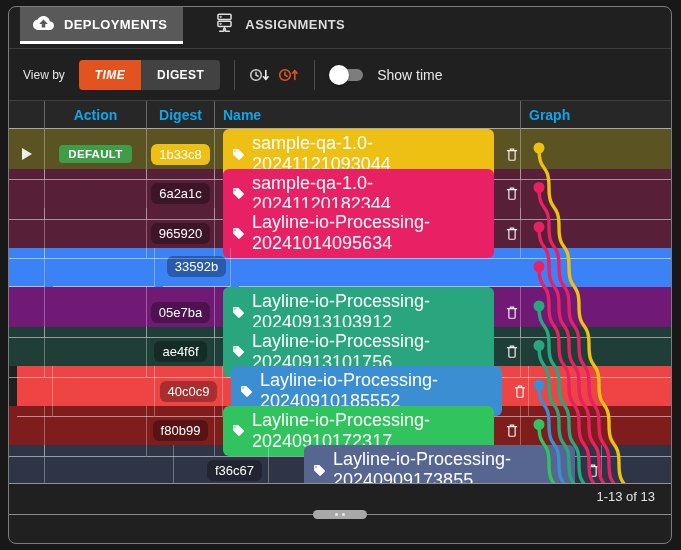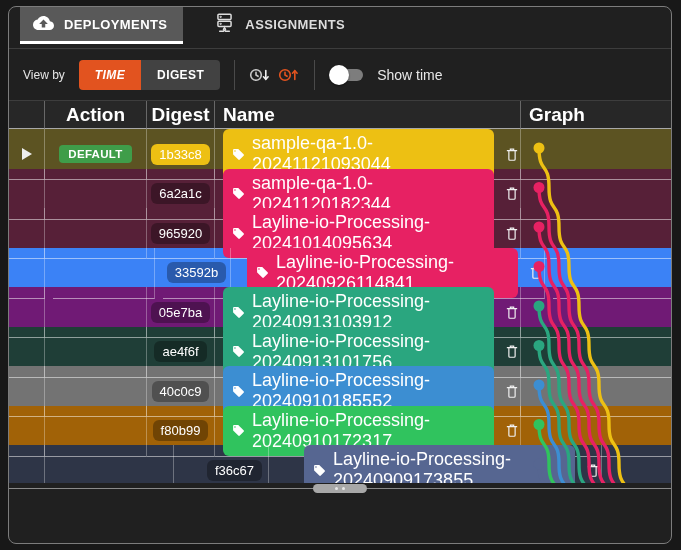--- a/index.html
+++ b/index.html
@@ -41,22 +41,22 @@
     border-radius:7px; background:#7d7d7d; }
   .switch .knob { position:absolute; left:0; top:0; width:20px; height:20px;
     border-radius:50%; background:#fff; box-shadow:0 1px 2px rgba(0,0,0,.5); }
   .showtime-label { font-size:14px; }
 
   
   .table { width:100%; }
   .thead { display:grid; grid-template-columns:36px 102px 68px 306px 1fr; height:28px;
     background:#272727; }
   .thead > div { border-right:1px solid rgba(255,255,255,.3);
-    border-bottom:1px solid rgba(255,255,255,.6); font-size:19px; font-weight:600;
-    color:#ffffff; display:flex; align-items:center; }
+    border-bottom:1px solid rgba(255,255,255,.6); font-size:14px; font-weight:600;
+    color:#0ea5e9; display:flex; align-items:center; }
   .thead > div:last-child { border-right:none; }
   .th-center { justify-content:center; }
   .th-left { padding-left:8px; }
 
   .tbody { position:relative; height:354px; overflow:hidden; }
   .trow { display:grid; grid-template-columns:36px 102px 68px 306px 1fr; height:39.5px;
     cursor:pointer; }
   .trow > div { border-right:1px solid rgba(255,255,255,.3);
     border-bottom:1px solid rgba(255,255,255,.5); display:flex; align-items:center; }
   .trow > div:last-child { border-right:none; }
@@ -263,37 +263,20 @@
             </button>
           </div>
           <div class="cell c-graph"></div>
         </div>
         <div class="trow" style="background: #3b82f6; gap: 8px;">
           <div class="cell c-marker"></div>
           <div class="cell c-action"></div>
           <div class="cell c-digest">
             <span class="digest-badge">33592b</span>
           </div>
-          <div class="cell c-name">
-            <span class="name-badge" style="background: rgb(231, 33, 99);">
-              <span style="display: flex;">
-                <svg width="13" height="13" viewBox="0 0 24 24">
-                  <path fill="#ffffff" d="M21.41 11.58l-9-9C12.05 2.22 11.55 2 11 2H4c-1.1 0-2 .9-2 2v7c0 .55.22 1.05.59 1.42l9 9c.36.36.86.58 1.41.58.55 0 1.05-.22 1.41-.59l7-7c.37-.36.59-.86.59-1.41 0-.55-.23-1.06-.59-1.42zM5.5 7C4.67 7 4 6.33 4 5.5S4.67 4 5.5 4 7 4.67 7 5.5 6.33 7 5.5 7z"></path>
-                </svg>
-              </span>
-              <span>Layline-io-Processing-20240926114841</span>
-            </span>
-            <button class="trash-btn">
-              <svg width="16" height="17" viewBox="0 0 24 24" fill="none" stroke="#f0f0f0" stroke-width="1.8" stroke-linecap="round">
-                <path d="M5 6.2h14"></path>
-                <path d="M9.5 6V4h5v2"></path>
-                <path d="M7.3 6.5V19c0 .9.7 1.6 1.6 1.6h6.2c.9 0 1.6-.7 1.6-1.6V6.5"></path>
-              </svg>
-            </button>
-          </div>
           <div class="cell c-graph"></div>
         </div>
         <div class="trow" style="background: #701a75;">
           <div class="cell c-marker"></div>
           <div class="cell c-action"></div>
           <div class="cell c-digest">
             <span class="digest-badge">05e7ba</span>
           </div>
           <div class="cell c-name">
             <span class="name-badge" style="background: rgb(42, 166, 127);">
@@ -332,21 +315,21 @@
             <button class="trash-btn">
               <svg width="16" height="17" viewBox="0 0 24 24" fill="none" stroke="#f0f0f0" stroke-width="1.8" stroke-linecap="round">
                 <path d="M5 6.2h14"></path>
                 <path d="M9.5 6V4h5v2"></path>
                 <path d="M7.3 6.5V19c0 .9.7 1.6 1.6 1.6h6.2c.9 0 1.6-.7 1.6-1.6V6.5"></path>
               </svg>
             </button>
           </div>
           <div class="cell c-graph"></div>
         </div>
-        <div class="trow" style="background: #737373;">
+        <div class="trow" style="background: #ef4444; margin-left: 8px;">
           <div class="cell c-marker"></div>
           <div class="cell c-action"></div>
           <div class="cell c-digest">
             <span class="digest-badge">40c0c9</span>
           </div>
           <div class="cell c-name">
             <span class="name-badge" style="background: rgb(60, 142, 210);">
               <span style="display: flex;">
                 <svg width="13" height="13" viewBox="0 0 24 24">
                   <path fill="#ffffff" d="M21.41 11.58l-9-9C12.05 2.22 11.55 2 11 2H4c-1.1 0-2 .9-2 2v7c0 .55.22 1.05.59 1.42l9 9c.36.36.86.58 1.41.58.55 0 1.05-.22 1.41-.59l7-7c.37-.36.59-.86.59-1.41 0-.55-.23-1.06-.59-1.42zM5.5 7C4.67 7 4 6.33 4 5.5S4.67 4 5.5 4 7 4.67 7 5.5 6.33 7 5.5 7z"></path>
@@ -357,21 +340,21 @@
             <button class="trash-btn">
               <svg width="16" height="17" viewBox="0 0 24 24" fill="none" stroke="#f0f0f0" stroke-width="1.8" stroke-linecap="round">
                 <path d="M5 6.2h14"></path>
                 <path d="M9.5 6V4h5v2"></path>
                 <path d="M7.3 6.5V19c0 .9.7 1.6 1.6 1.6h6.2c.9 0 1.6-.7 1.6-1.6V6.5"></path>
               </svg>
             </button>
           </div>
           <div class="cell c-graph"></div>
         </div>
-        <div class="trow" style="background: #a16207;">
+        <div class="trow" style="background: #7f1d1d;">
           <div class="cell c-marker"></div>
           <div class="cell c-action"></div>
           <div class="cell c-digest">
             <span class="digest-badge">f80b99</span>
           </div>
           <div class="cell c-name">
             <span class="name-badge" style="background: rgb(48, 195, 94);">
               <span style="display: flex;">
                 <svg width="13" height="13" viewBox="0 0 24 24">
                   <path fill="#ffffff" d="M21.41 11.58l-9-9C12.05 2.22 11.55 2 11 2H4c-1.1 0-2 .9-2 2v7c0 .55.22 1.05.59 1.42l9 9c.36.36.86.58 1.41.58.55 0 1.05-.22 1.41-.59l7-7c.37-.36.59-.86.59-1.41 0-.55-.23-1.06-.59-1.42zM5.5 7C4.67 7 4 6.33 4 5.5S4.67 4 5.5 4 7 4.67 7 5.5 6.33 7 5.5 7z"></path>
@@ -410,18 +393,21 @@
                 <path d="M9.5 6V4h5v2"></path>
                 <path d="M7.3 6.5V19c0 .9.7 1.6 1.6 1.6h6.2c.9 0 1.6-.7 1.6-1.6V6.5"></path>
               </svg>
             </button>
           </div>
           <div class="cell c-graph"></div>
         </div>
       </div>
   </div>
 
+  <div class="footer">
+    <span>1-13 of 13</span>
+  </div>
   <div class="handle-row">
     <div class="handle-line"></div>
     <div class="pill"></div>
   </div>
 
 </div>
 
 </body></html>

